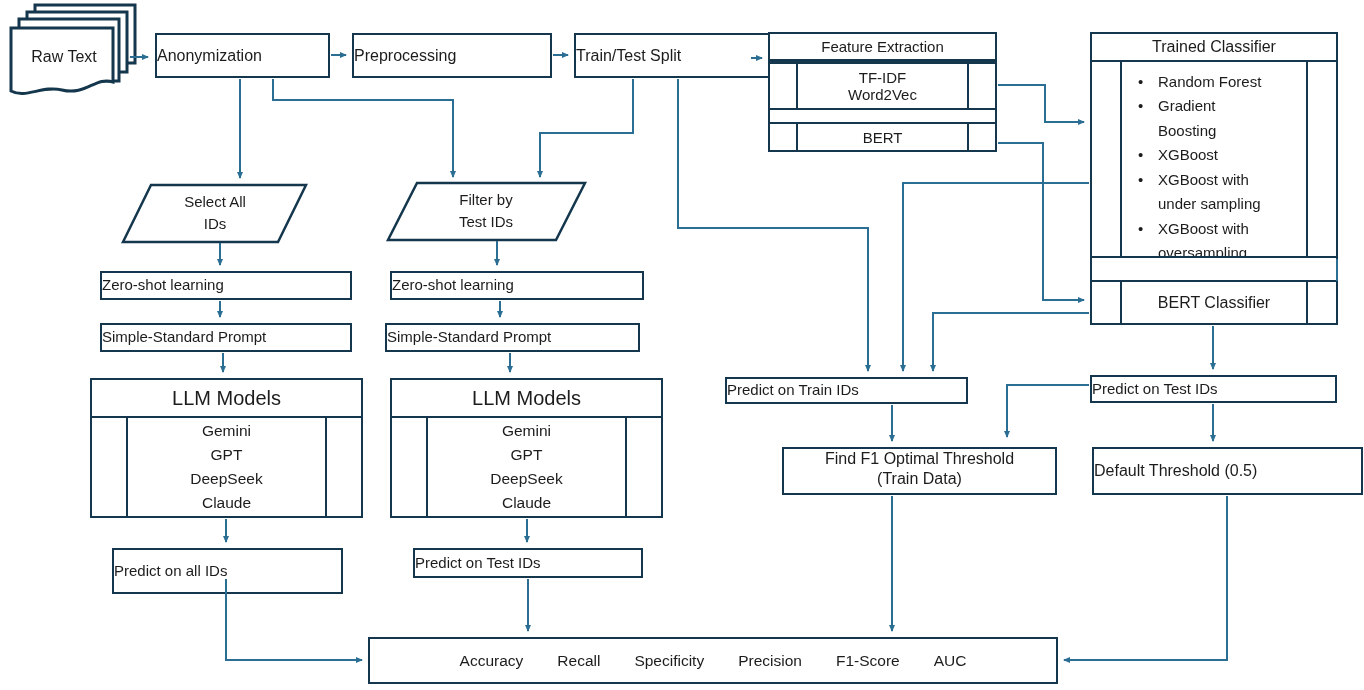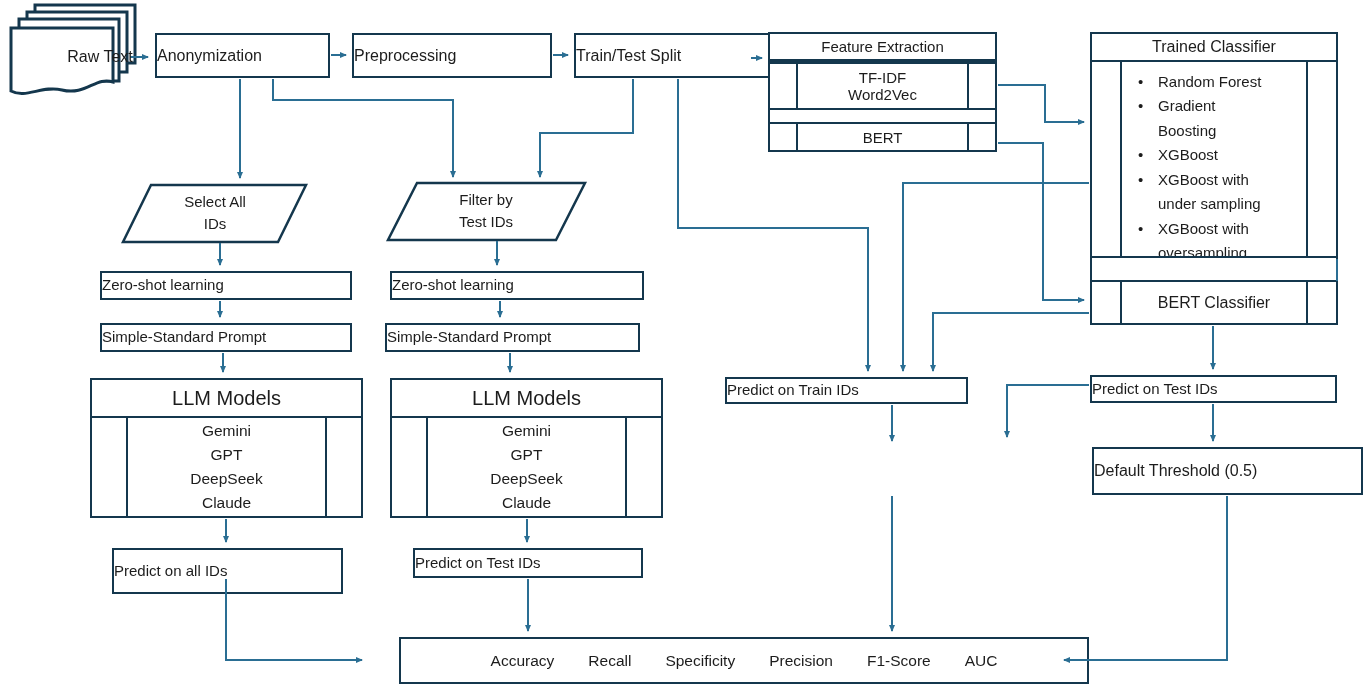--- a/index.html
+++ b/index.html
@@ -43,21 +43,21 @@
       <rect x="27" y="12" width="100" height="60"></rect>
       <rect x="19" y="19" width="100" height="62"></rect>
       <path d="M11,28 L113,28 L113,82 C 96,76 86,96 62,90 C 42,85 26,99 11,91 Z"></path>
     </g>
 
     <polygon points="151,185 306,185 278,242 123,242" fill="#ffffff" stroke="#14374d" stroke-width="2.5"></polygon>
 
     <polygon points="417,183 585,183 556,240 388,240" fill="#ffffff" stroke="#14374d" stroke-width="2.5"></polygon>
   </svg>
 
-  <div class="ptext" style="left:14px;top:40px;width:100px;height:34px;font-size:16px;margin-left:36px;">
+  <div class="ptext" style="left:14px;top:40px;width:100px;height:34px;font-size:16px;">
     <span>Raw Text</span>
   </div>
 
   <div class="box hdr" style="left:155px;top:33px;width:175px;height:45px;">
     <span>Anonymization</span>
   </div>
   <div class="box hdr" style="left:352px;top:33px;width:200px;height:45px;">
     <span>Preprocessing</span>
   </div>
   <div class="box hdr" style="left:574px;top:33px;width:200px;height:45px;">
@@ -146,25 +146,29 @@
   <div class="box" style="left:413px;top:548px;width:230px;height:30px;">
     <span>Predict on Test IDs</span>
   </div>
 
   <div class="box" style="left:725px;top:377px;width:243px;height:27px;">
     <span>Predict on Train IDs</span>
   </div>
   <div class="box" style="left:1090px;top:375px;width:247px;height:28px;">
     <span>Predict on Test IDs</span>
   </div>
+  <div class="box col b16" style="left:782px;top:447px;width:275px;height:48px;">
+    <span>Find F1 Optimal Threshold</span>
+    <span>(Train Data)</span>
+  </div>
   <div class="box b16" style="left:1092px;top:447px;width:271px;height:48px;">
     <span>Default Threshold (0.5)</span>
   </div>
 
-  <div class="box metrics" style="left:368px;top:637px;width:690px;height:47px;margin-left:31px;">
+  <div class="box metrics" style="left:368px;top:637px;width:690px;height:47px;">
     <span class="lbl">Accuracy</span>
     <span class="lbl">Recall</span>
     <span class="lbl">Specificity</span>
     <span class="lbl">Precision</span>
     <span class="lbl">F1-Score</span>
     <span class="lbl">AUC</span>
   </div>
 
   <svg class="layer" width="1364" height="690">
     <defs>

